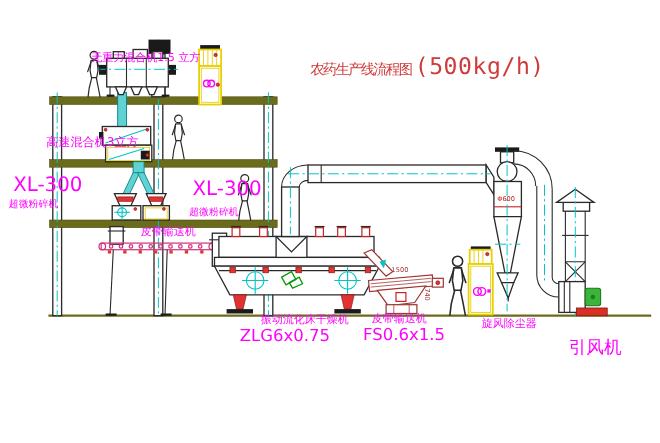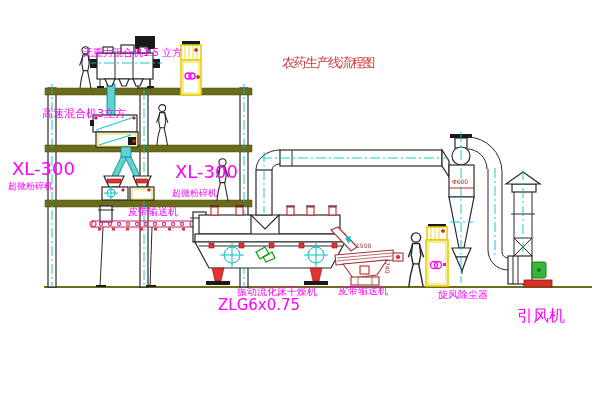--- a/index.html
+++ b/index.html
@@ -302,33 +302,35 @@
 
     <use href="#person" transform="translate(77,46) scale(0.85)"></use>
     <use href="#person" transform="translate(154,104) scale(0.82)"></use>
     <use href="#person" transform="translate(214,158) scale(0.85)"></use>
     <use href="#person" transform="translate(405,232) scale(1.1)"></use>
   </svg>
 
   
   <div id="title">
     <span class="cn">农药生产线流程图</span>
+    <span class="cap">(500kg/h)</span>
   </div>
 
   
   <div class="lbl" style="left:83px;top:13px;font-size:10px;margin-top:35px;">无重力混合机1.5 立方</div>
-  <div class="lbl" style="left:42px;top:108px;font-size:11px;">高速混合机3立方</div>
+  <div class="lbl" style="left:42px;top:124px;font-size:11px;">高速混合机3立方</div>
   <div class="lbl model" style="left:12px;top:160px;font-size:18px;">XL-300</div>
   <div class="lbl" style="left:8px;top:182px;font-size:9px;">超微粉碎机</div>
   <div class="lbl model" style="left:175px;top:163px;font-size:18px;">XL-300</div>
   <div class="lbl" style="left:172px;top:189px;font-size:9px;">超微粉碎机</div>
   <div class="lbl" style="left:128px;top:207px;font-size:10px;">皮带输送机</div>
   <div class="lbl" style="left:225px;top:287px;font-size:10px;margin-left:12px;">振动流化床干燥机</div>
   <div class="lbl model" style="left:218px;top:298px;font-size:15px;">ZLG6x0.75</div>
   <div class="lbl" style="left:338px;top:286px;font-size:10px;">皮带输送机</div>
+  <div class="lbl model" style="left:330px;top:297px;font-size:15px;">FS0.6x1.5</div>
   <div class="lbl" style="left:438px;top:290px;font-size:10px;text-align:right;">旋风除尘器</div>
   <div class="lbl" style="left:517px;top:308px;font-size:16px;">引风机</div>
 
   
   <div class="dim" style="left:452px;top:178px;font-size:6px;">Φ600</div>
   <div class="dim" style="left:356px;top:242px;font-size:6px;color:#a03434;">1500</div>
   <div class="dim rot90" style="left:391px;top:262px;font-size:6px;color:#a03434;">740</div>
 
 </div>
 

